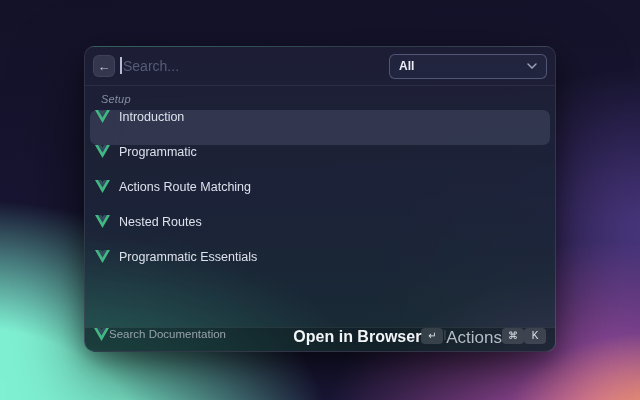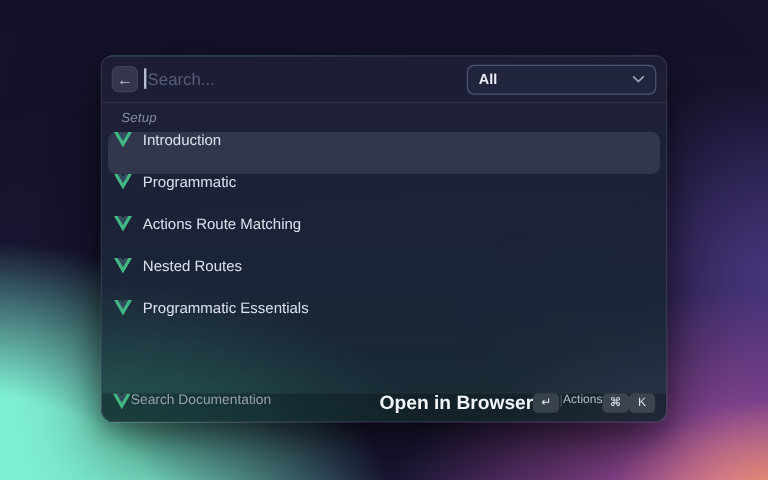--- a/index.html
+++ b/index.html
@@ -42,21 +42,21 @@
   .row{height:35px;display:flex;gap:9px;padding:0 5px;
     border-radius:7px;color:#dde1ec;font-size:12.5px;cursor:pointer;}
   .row.selected{background:rgba(195,205,240,.13);}
   .vicon{width:15px;height:13px;flex:0 0 15px;display:flex;align-items:center;}
   .footer{position:absolute;left:0;right:0;bottom:0;height:23px;
     display:flex;align-items:flex-start;gap:0;padding:0 9px;
     background:rgba(7,15,17,.34);border-top:1px solid rgba(255,255,255,.08);}
   .footer-vicon{width:15px;height:13px;flex:0 0 15px;display:flex;align-items:center;}
   .footer-source{color:#97a1ab;font-size:11.5px;margin-right:auto;}
   .open-label{color:#f2f5f7;font-size:16px;font-weight:700;white-space:nowrap;}
-  .actions-label{color:#b4bdc4;font-size:10px;}
+  .actions-label{color:#b4bdc4;font-size:17px;}
   .fdivider{color:rgba(255,255,255,.22);font-size:11px;}
   .kbd{min-width:14px;height:16px;padding:0 4px;border-radius:4px;cursor:pointer;
     background:rgba(255,255,255,.14);color:#dde4e8;font-size:10px;line-height:1;
     display:flex;align-items:center;justify-content:center;}
 </style>
 </head>
 <body>
 
 <div class="bg"></div>
 

